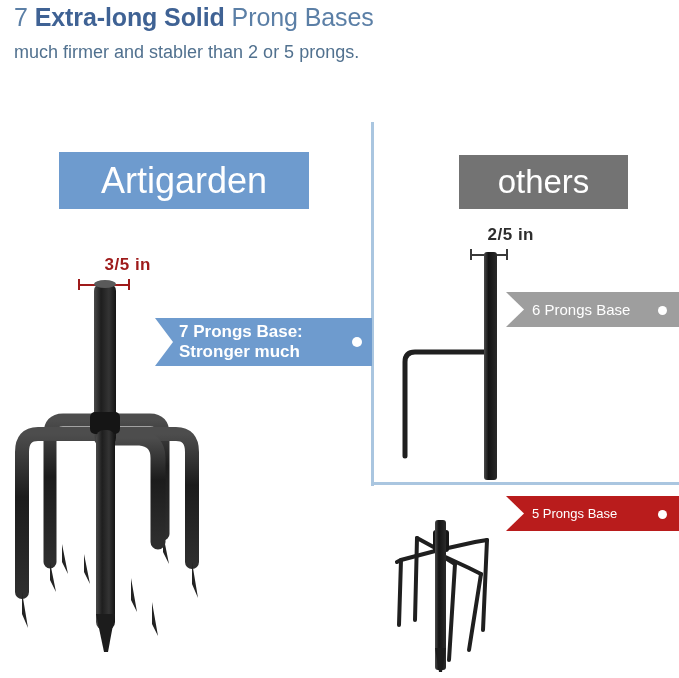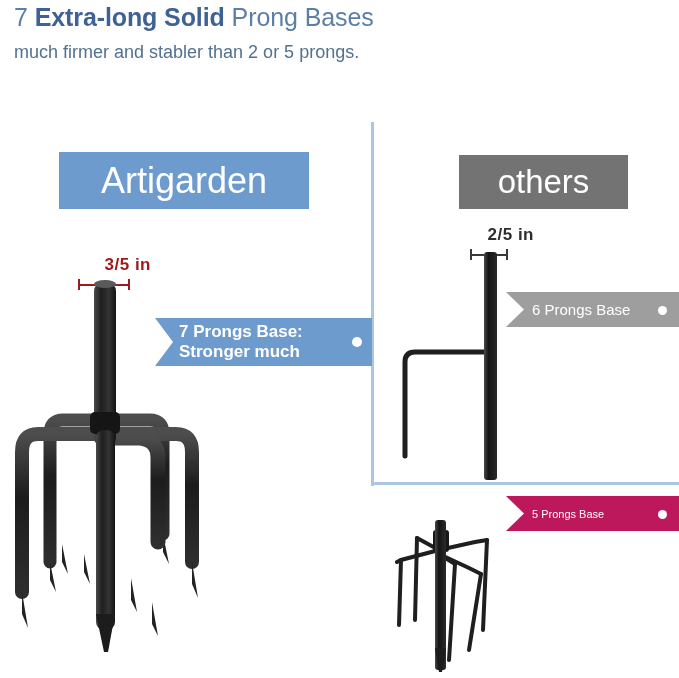--- a/index.html
+++ b/index.html
@@ -155,23 +155,23 @@
     margin-top: -4px;
     width: 9px;
     height: 9px;
   }
 
   .banner-gray-5 {
     left: 506px;
     top: 496px;
     width: 173px;
     height: 35px;
-    background: #be185d;
+    background: #b91c1c;
     padding-left: 26px;
-    font-size: 11px;
+    font-size: 13px;
     font-weight: 400;
   }
   .banner-gray-5 .dot {
     right: 12px;
     top: 50%;
     margin-top: -4px;
     width: 9px;
     height: 9px;
   }
 

